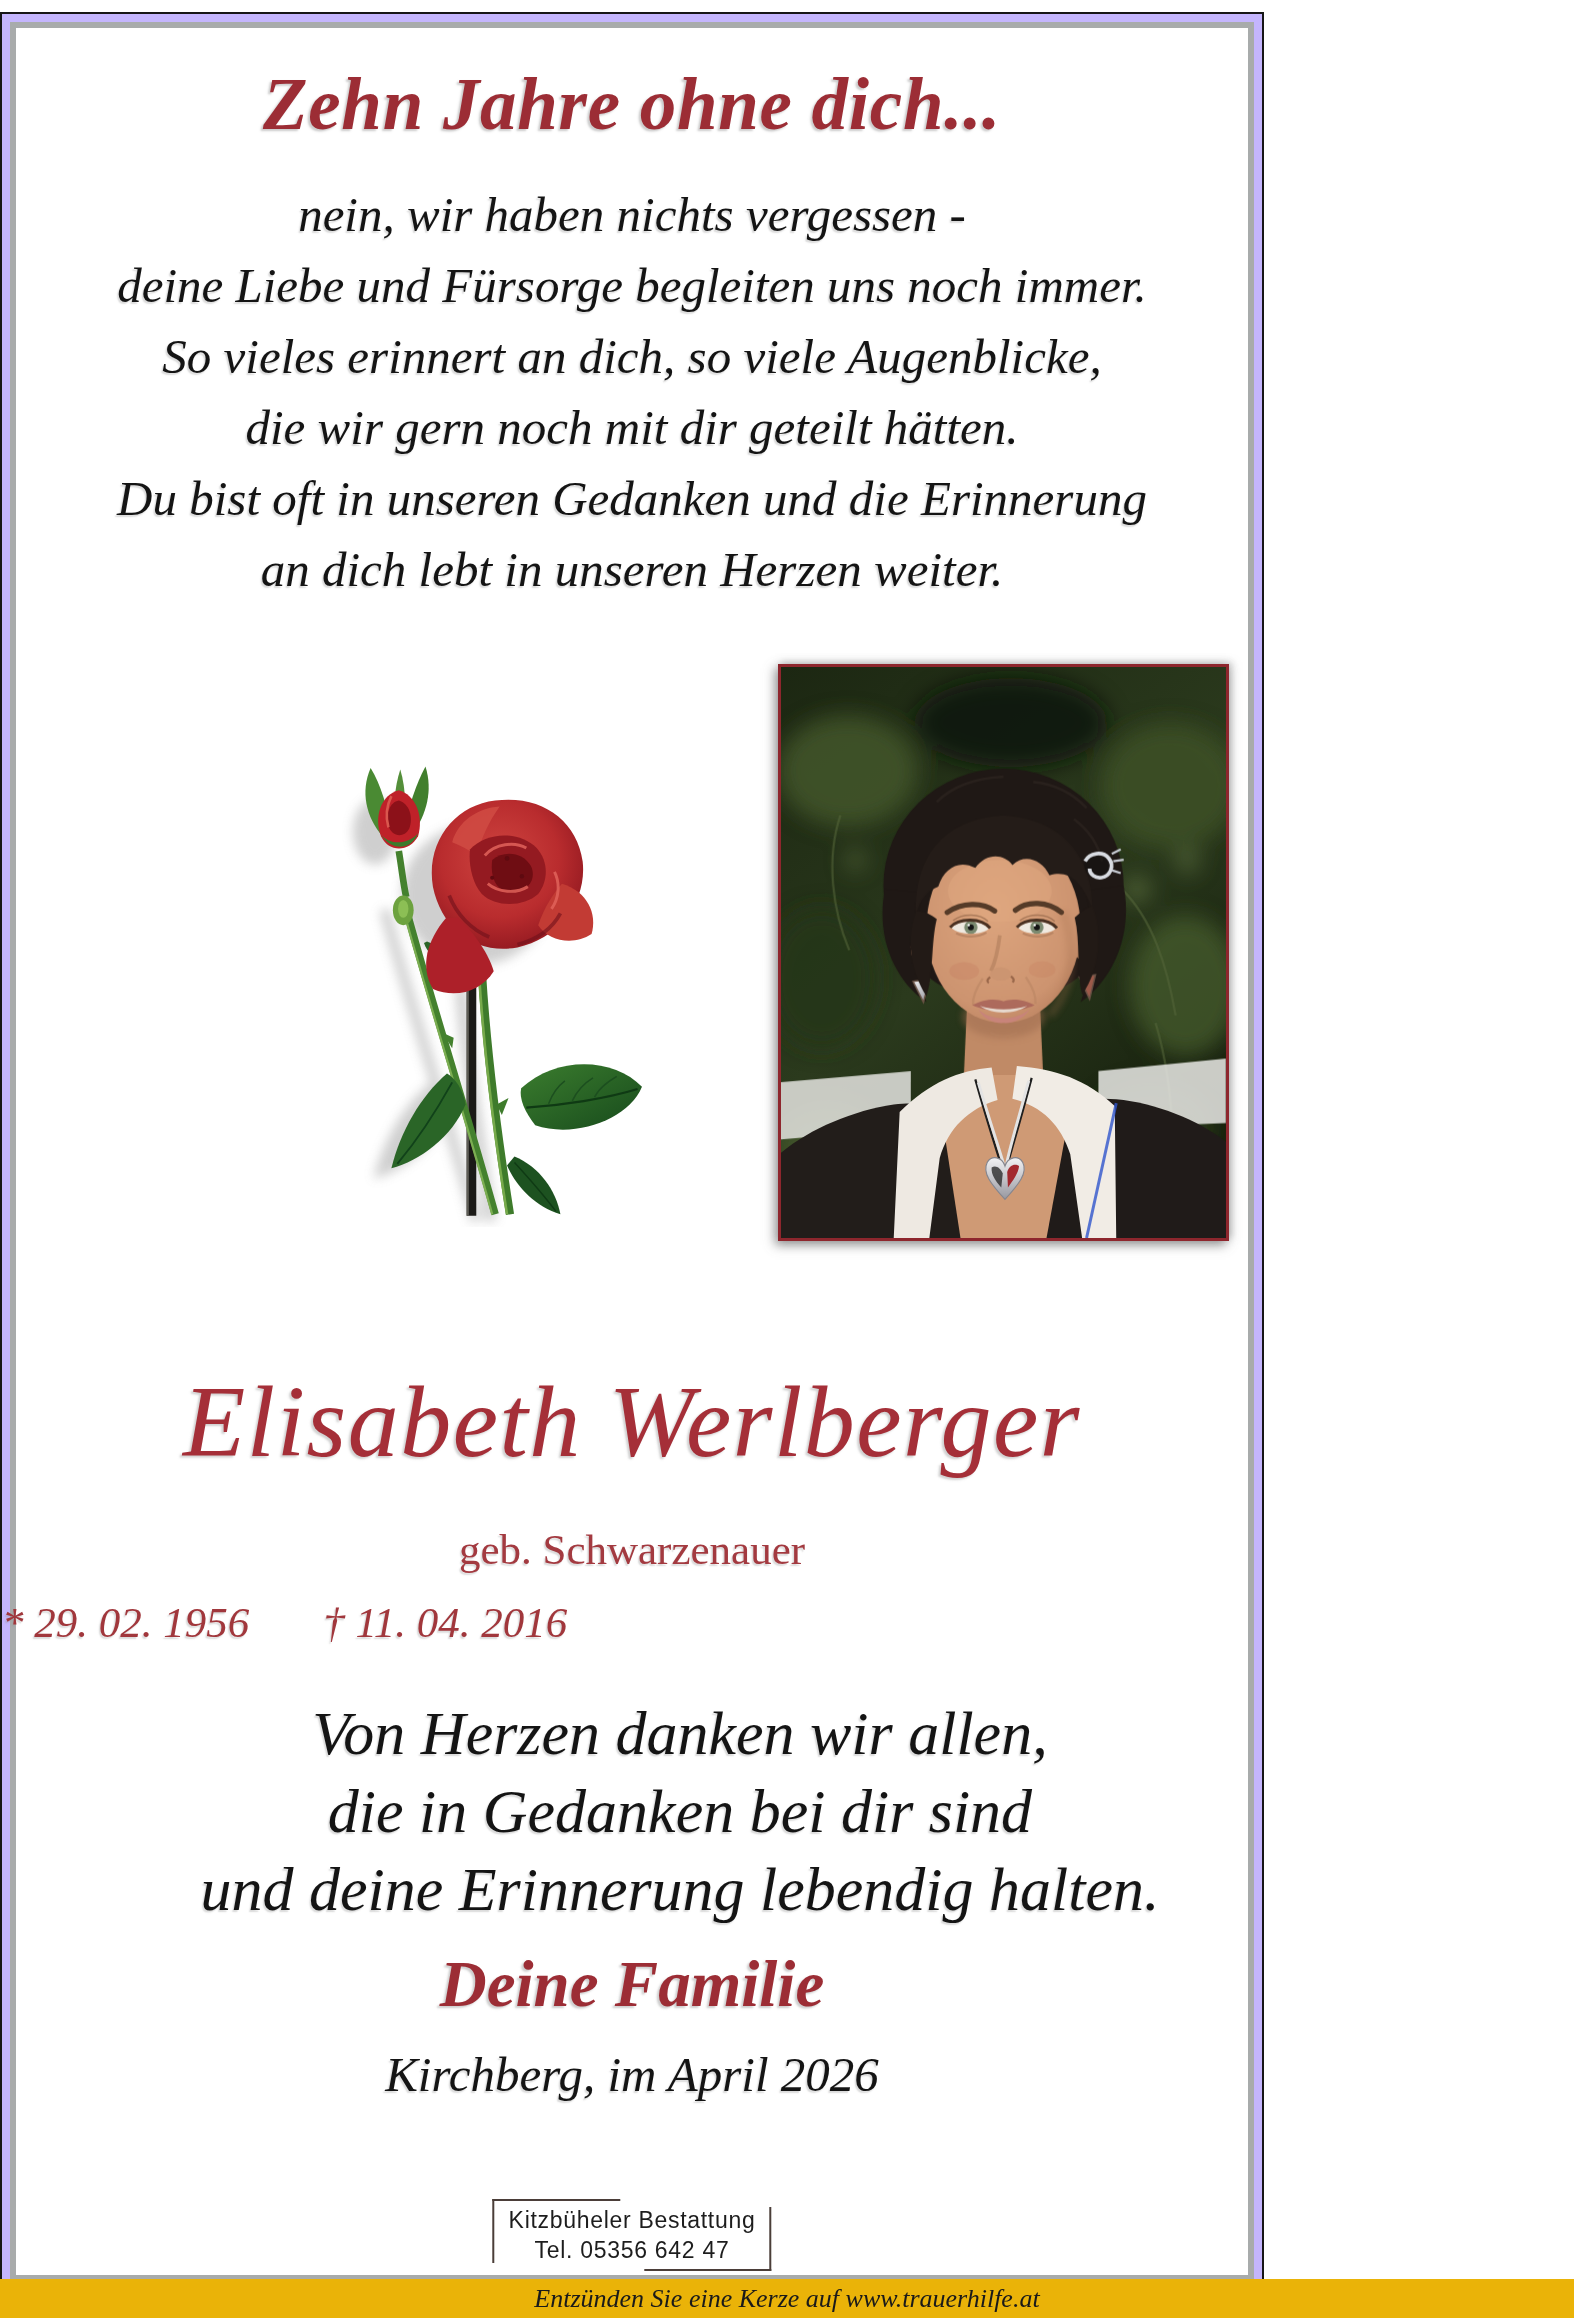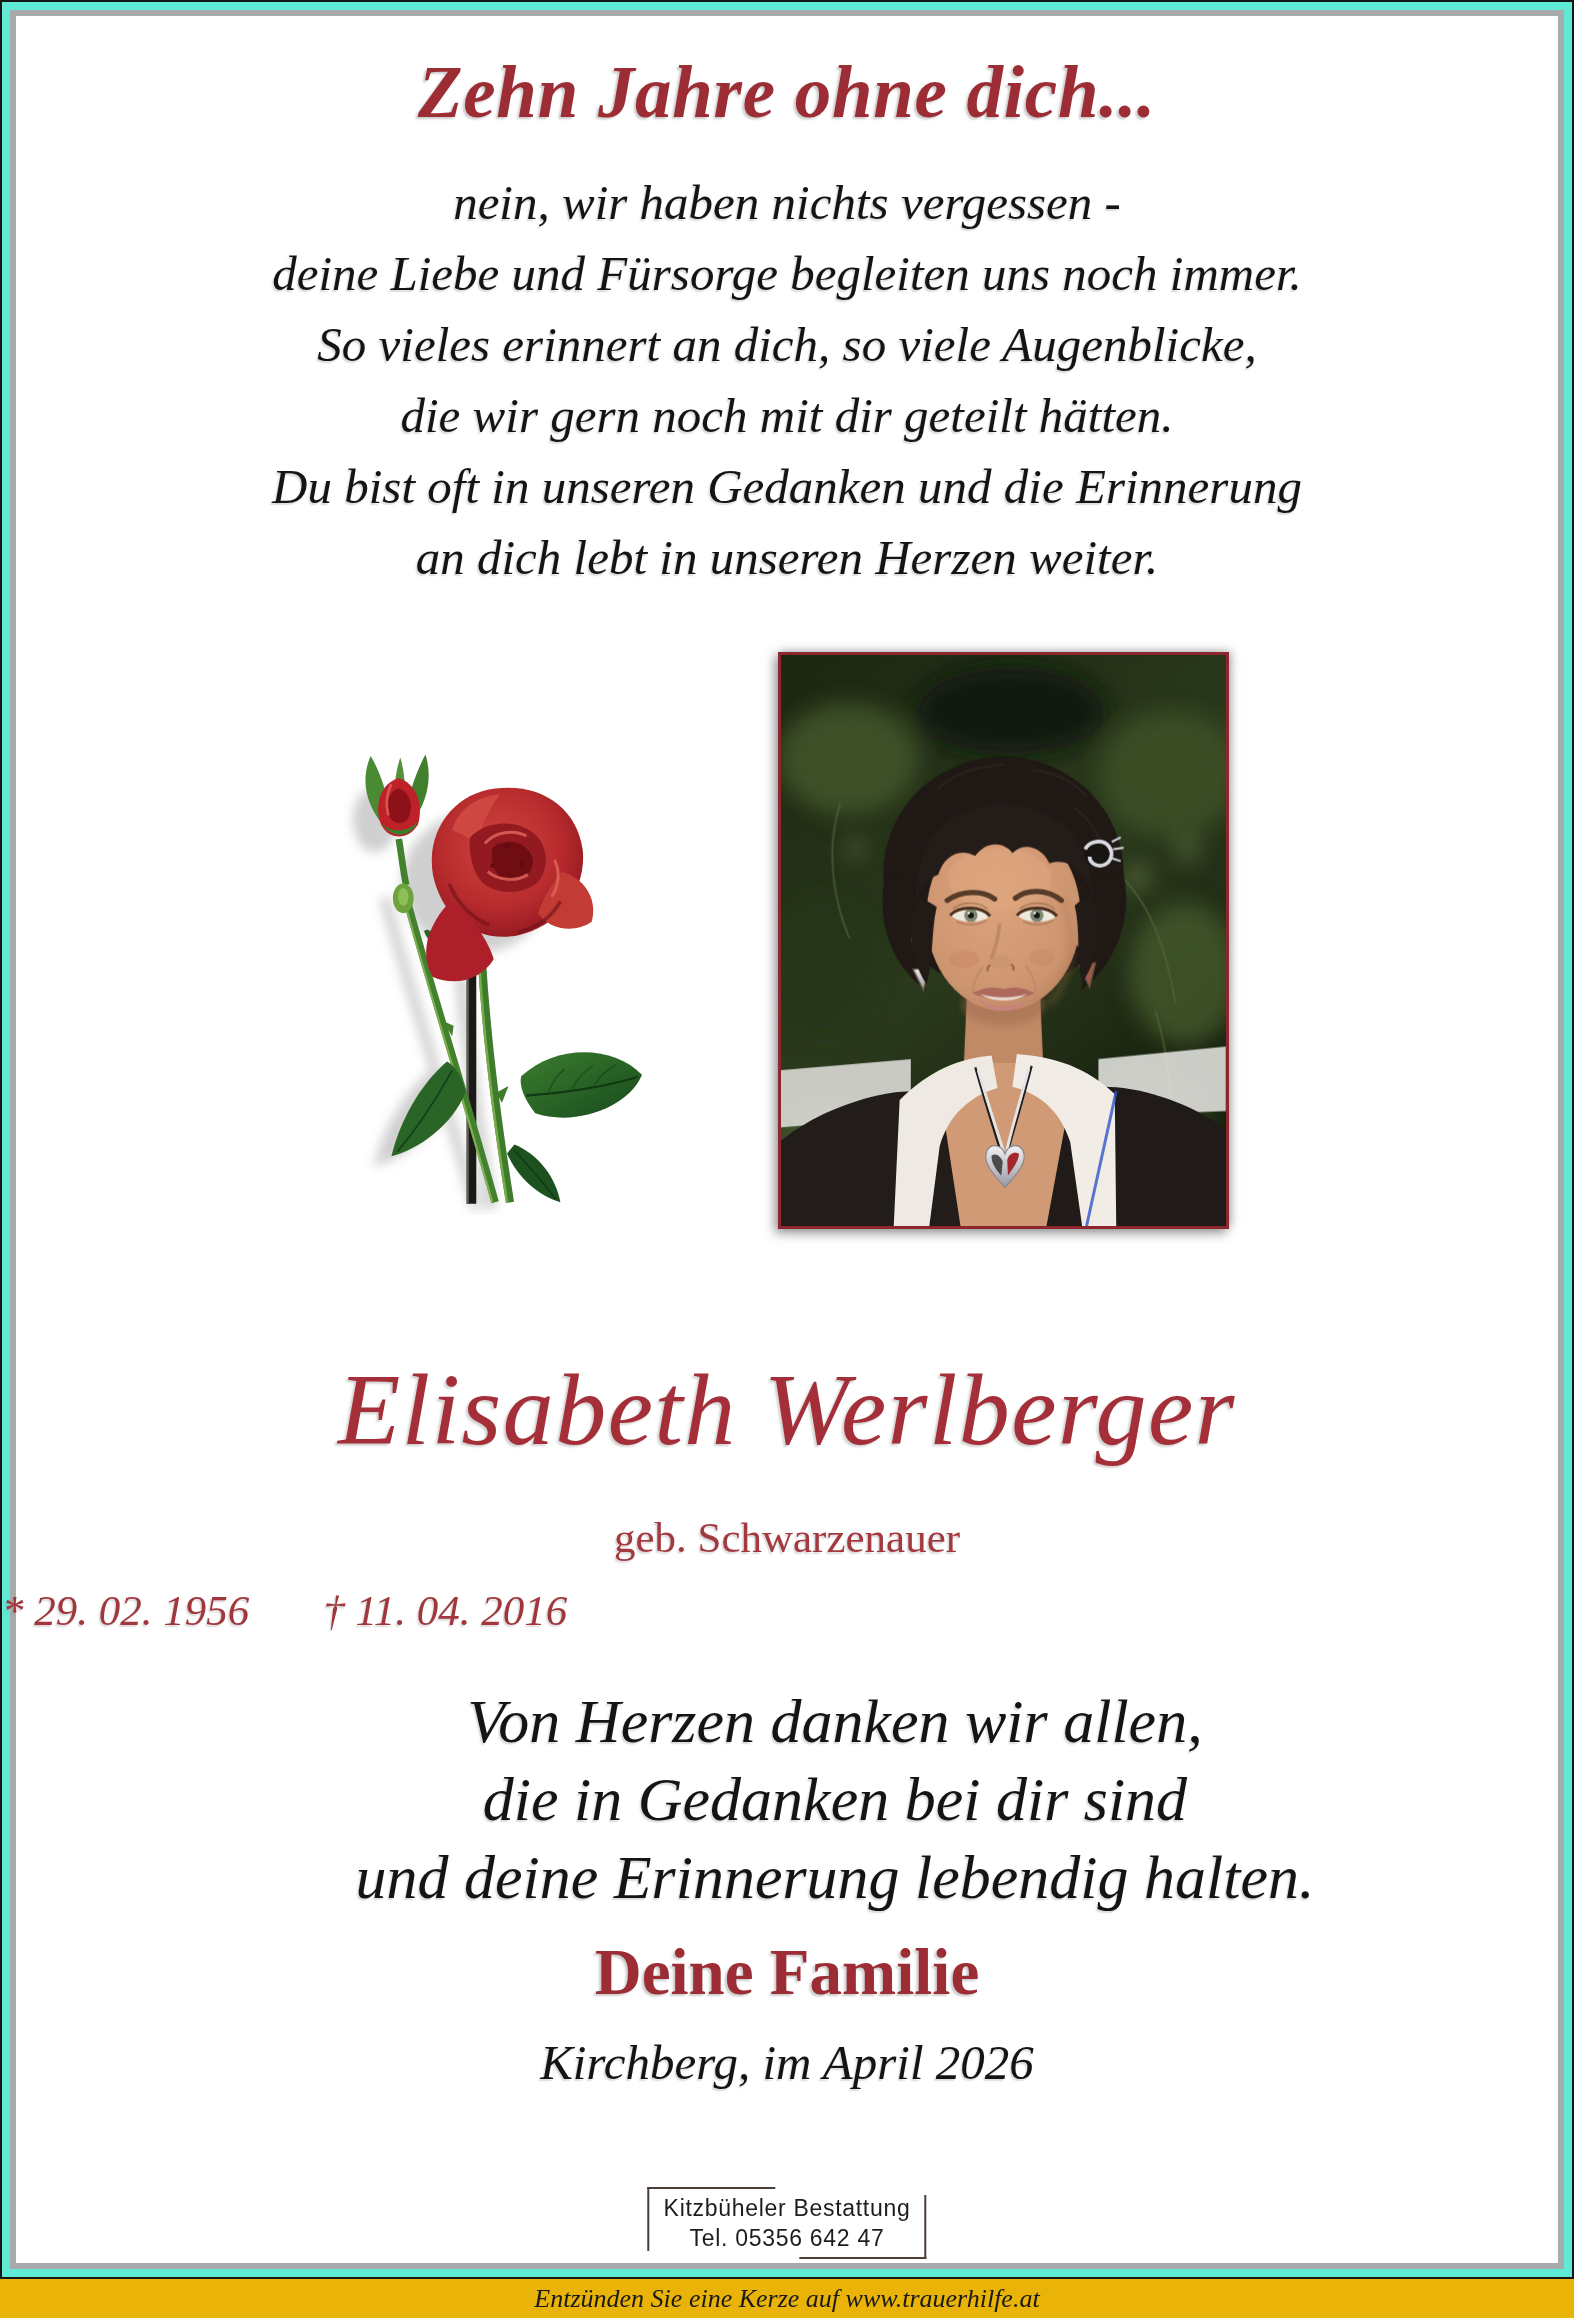--- a/index.html
+++ b/index.html
@@ -1,22 +1,22 @@
 <!DOCTYPE html>
 <html style="font-size:12px"><head>
 <meta charset="utf-8">
 <style>
   html,body{margin:0;padding:0;}
   body{
     width:1574px;height:2319px;position:relative;background:#ffffff;
     font-family:"Liberation Serif","DejaVu Serif",serif;overflow:hidden;
   }
   .frame{
-    position:absolute;left:0;top:0;width:1574px;height:2279px;
-    border:2.2px solid #161616;box-sizing:border-box;background:#5eead4;
+    position:absolute;left:0;top:12px;width:1264px;height:2279px;
+    border:2.2px solid #161616;box-sizing:border-box;background:#c4b5fd;
   }
   .card{
     position:absolute;left:8.2px;top:8.2px;right:8.2px;bottom:8.2px;
     border:6.7px solid #a8abab;background:#ffffff;
   }
   .centered{position:absolute;left:0;width:100%;text-align:center;}
   .title{
     top:49px;font-size:73px;font-weight:bold;font-style:italic;
     color:#9c2d35;letter-spacing:0.7px;
     text-shadow:-2.2px 2.2px 2.2px rgba(125,125,125,0.40);
@@ -38,21 +38,21 @@
     top:1584px;font-size:43px;font-style:italic;color:#a1373c;
     display:flex;justify-content:flex-start;gap:74px;
     text-shadow:-1.5px 1.5px 1.5px rgba(150,150,150,0.35);
   }
   .thanks{
     top:1680px;font-size:62px;font-style:italic;color:#141414;line-height:78px;
     text-shadow:-1.5px 2.2px 1.5px rgba(150,150,150,0.35);
     padding-left:48px;
   }
   .family{
-    top:1933px;font-size:65px;font-weight:bold;color:#9c2d35;
+    top:1933px;font-size:65px;font-weight:bold;font-style:italic;color:#9c2d35;
     text-shadow:-2.2px 2.2px 2.2px rgba(130,130,130,0.40);
   }
   .place{
     top:2032px;font-size:49px;font-style:italic;color:#141414;
     text-shadow:-1.5px 1.5px 1.5px rgba(150,150,150,0.35);
   }
   .rose-wrap{position:absolute;left:293px;top:705px;width:367px;height:508px;}
   .photo-frame{
     position:absolute;left:776px;top:650px;width:451px;height:577px;
     border:3.7px solid #8e262d;box-sizing:border-box;background:#22301a;

